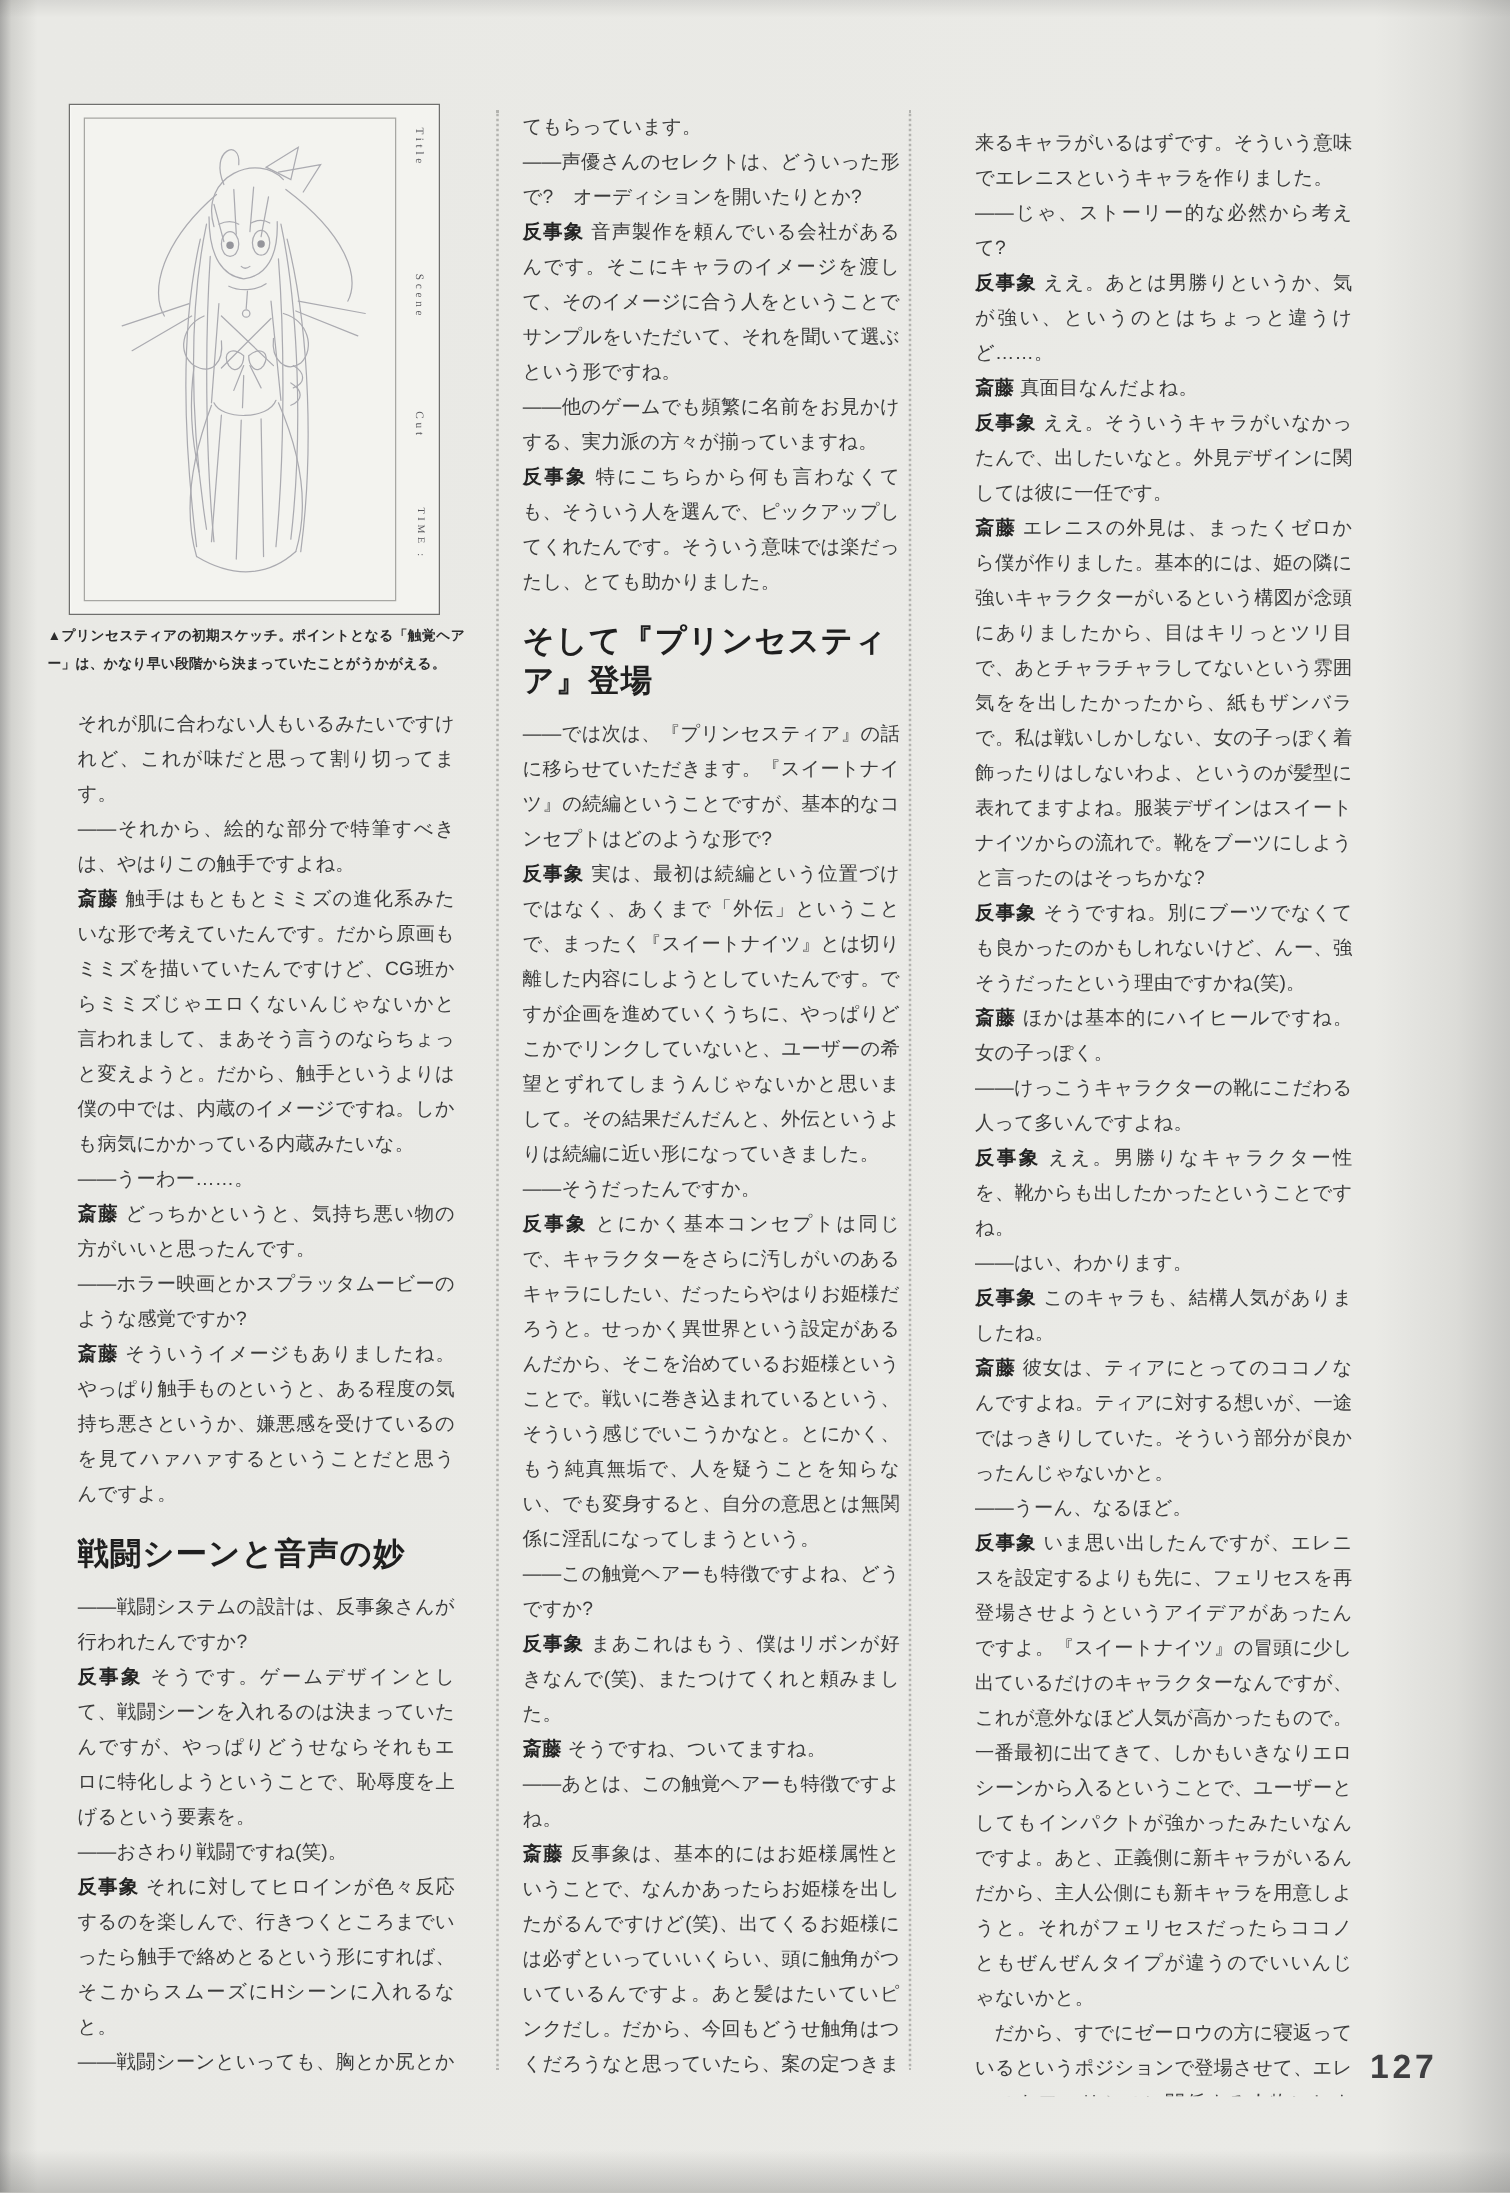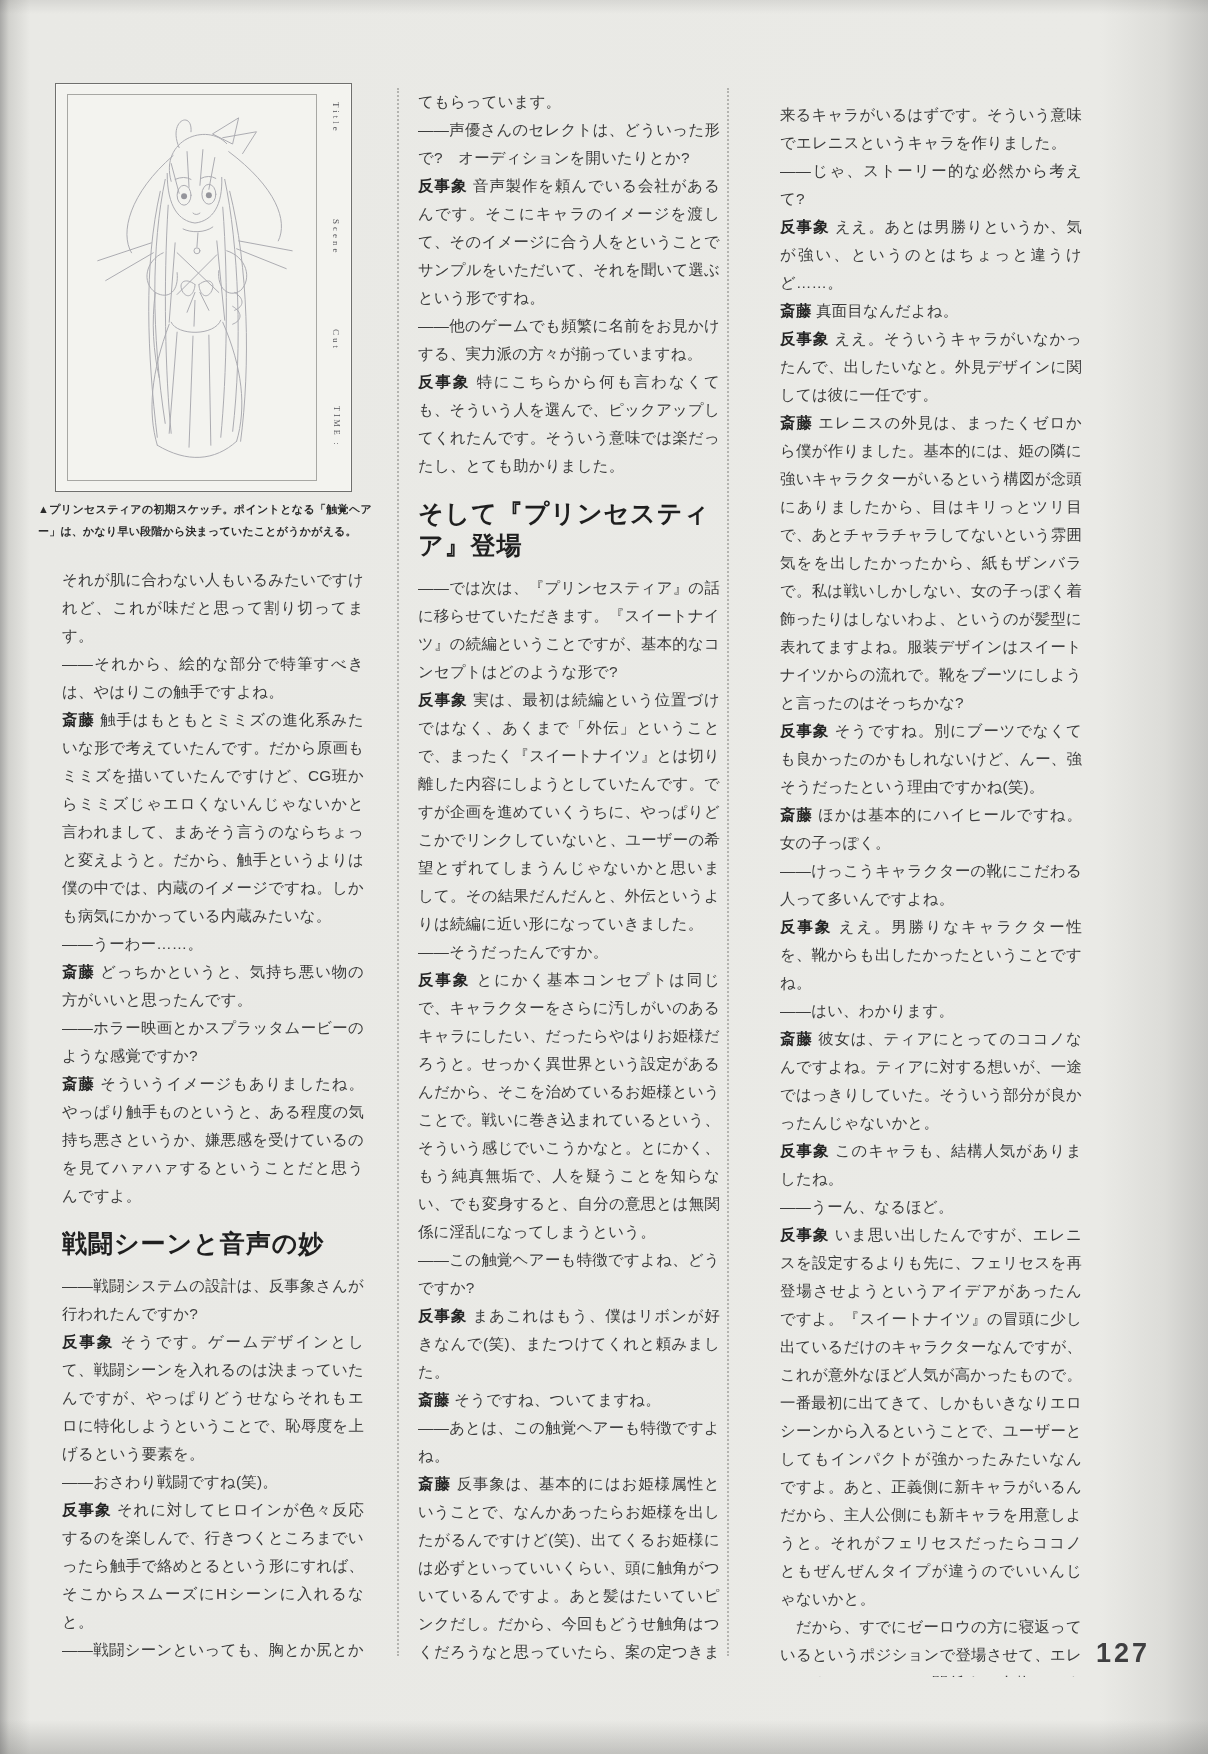--- a/index.html
+++ b/index.html
@@ -190,21 +190,21 @@
       <p class="q">――じゃ、ストーリー的な必然から考えて?</p>
       <p class="a"><b class="spk">反事象</b> ええ。あとは男勝りというか、気が強い、というのとはちょっと違うけど……。</p>
       <p class="a"><b class="spk">斎藤</b> 真面目なんだよね。</p>
       <p class="a"><b class="spk">反事象</b> ええ。そういうキャラがいなかったんで、出したいなと。外見デザインに関しては彼に一任です。</p>
       <p class="a"><b class="spk">斎藤</b> エレニスの外見は、まったくゼロから僕が作りました。基本的には、姫の隣に強いキャラクターがいるという構図が念頭にありましたから、目はキリっとツリ目で、あとチャラチャラしてないという雰囲気をを出したかったから、紙もザンバラで。私は戦いしかしない、女の子っぽく着飾ったりはしないわよ、というのが髪型に表れてますよね。服装デザインはスイートナイツからの流れで。靴をブーツにしようと言ったのはそっちかな?</p>
       <p class="a"><b class="spk">反事象</b> そうですね。別にブーツでなくても良かったのかもしれないけど、んー、強そうだったという理由ですかね(笑)。</p>
       <p class="a"><b class="spk">斎藤</b> ほかは基本的にハイヒールですね。女の子っぽく。</p>
       <p class="q">――けっこうキャラクターの靴にこだわる人って多いんですよね。</p>
       <p class="a"><b class="spk">反事象</b> ええ。男勝りなキャラクター性を、靴からも出したかったということですね。</p>
       <p class="q">――はい、わかります。</p>
+      <p class="a"><b class="spk">反事象</b> このキャラも、結構人気がありましたね。</p>
       <p class="a"><b class="spk">斎藤</b> 彼女は、ティアにとってのココノなんですよね。ティアに対する想いが、一途ではっきりしていた。そういう部分が良かったんじゃないかと。</p>
-      <p class="a"><b class="spk">反事象</b> このキャラも、結構人気がありましたね。</p>
       <p class="q">――うーん、なるほど。</p>
       <p class="a"><b class="spk">反事象</b> いま思い出したんですが、エレニスを設定するよりも先に、フェリセスを再登場させようというアイデアがあったんですよ。『スイートナイツ』の冒頭に少し出ているだけのキャラクターなんですが、これが意外なほど人気が高かったもので。一番最初に出てきて、しかもいきなりエロシーンから入るということで、ユーザーとしてもインパクトが強かったみたいなんですよ。あと、正義側に新キャラがいるんだから、主人公側にも新キャラを用意しようと。それがフェリセスだったらココノともぜんぜんタイプが違うのでいいんじゃないかと。</p>
       <p class="pi">　だから、すでにゼーロウの方に寝返っているというポジションで登場させて、エレニスもフェリセスに関係する人物にしよう、じゃ妹にしちゃえと。そうすると人間関係も広がるし、姫をはさんでフェリセスとエレニスが対立するという図式でドラマが作れると思ったんです。姉妹ということなので、エレニスの色合いなどのイメージも、意図的に『スイートナイツ』時代のフェリセスに似通うようにしました。</p>
     </div>
 
   <div class="pagenum">127</div>
 </div>
 
 </body></html>

